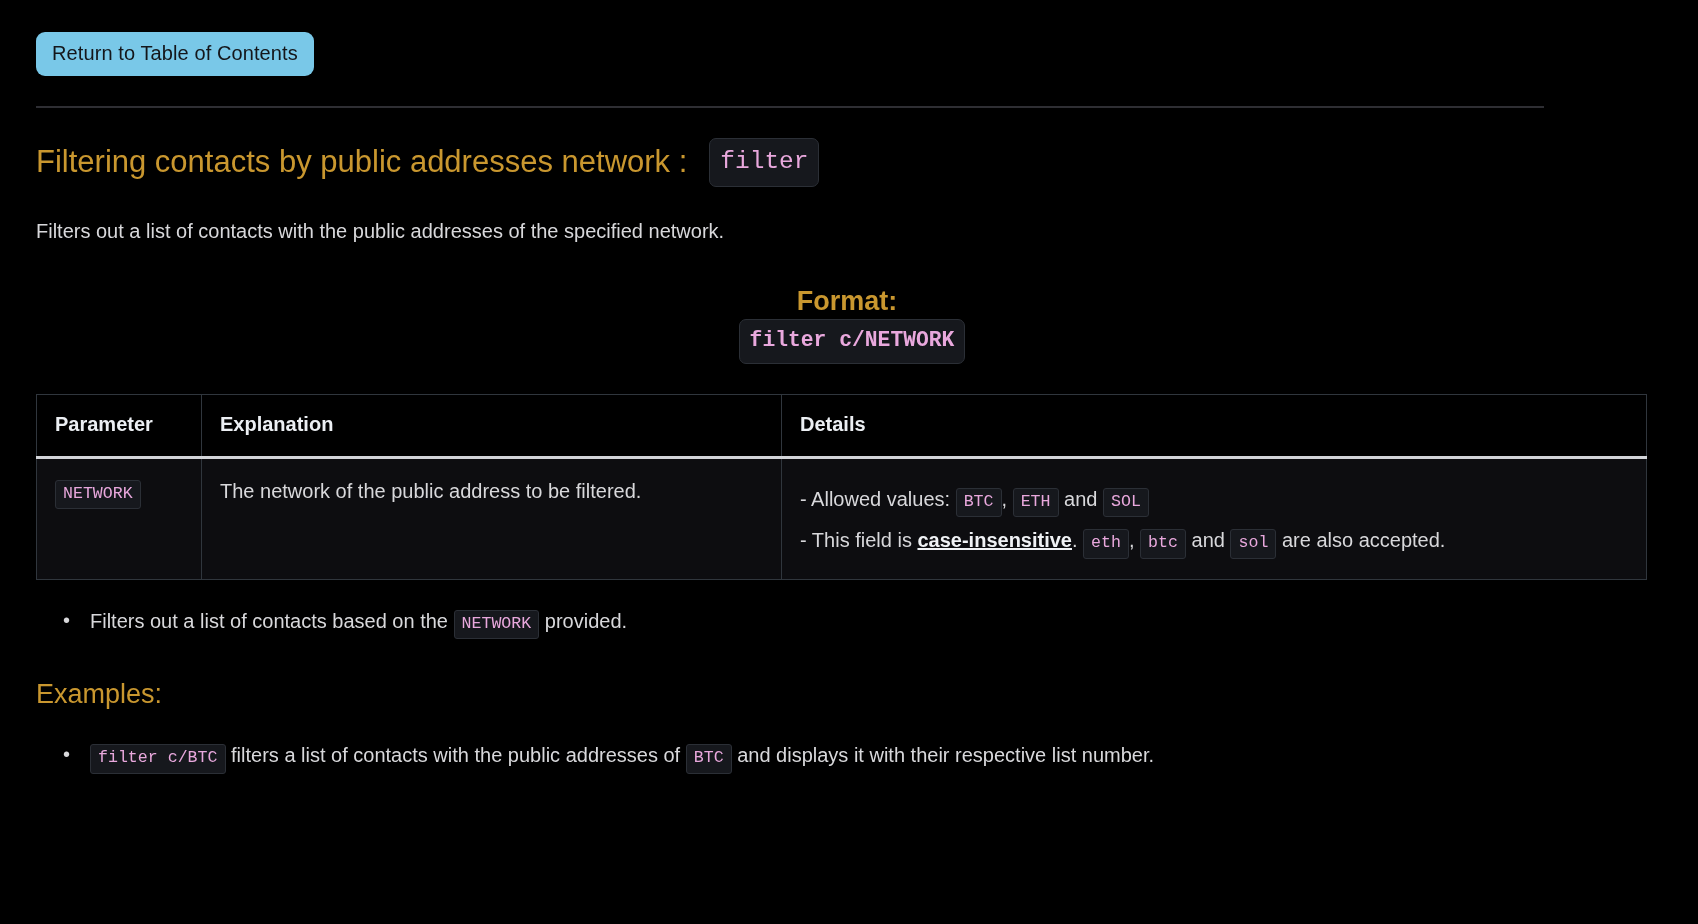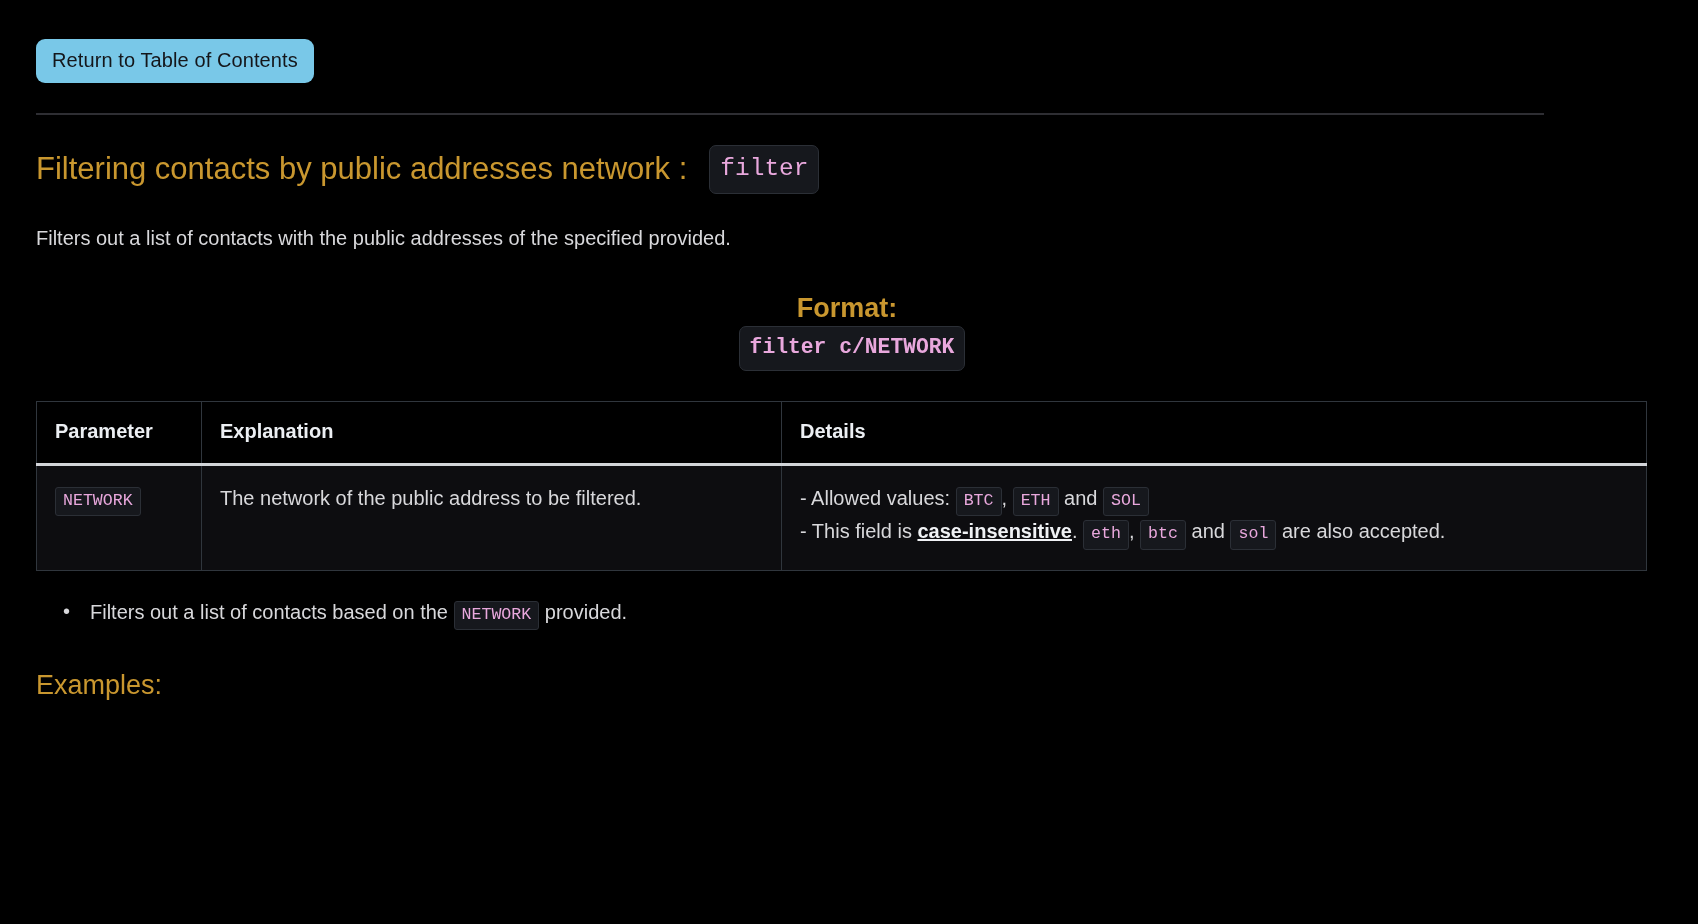--- a/index.html
+++ b/index.html
@@ -16,21 +16,21 @@
     -webkit-font-smoothing: antialiased;
   }
   .page {
     width: 1698px;
     height: 924px;
     position: relative;
     box-sizing: border-box;
     padding: 0;
   }
   .content {
-    padding: 7px 40px 0 36px;
+    padding: 0 40px 0 36px;
   }
 
   
   .toc-btn-wrap {
     padding-top: 32px;
   }
   .toc-btn {
     display: inline-block;
     background: #79c8e8;
     color: #14161a;
@@ -138,21 +138,21 @@
     background: #0d0d10;
     padding: 17px 18px 20px 18px;
     border: 1px solid #30363d;
     vertical-align: top;
     line-height: 1.52;
   }
   table.param-table col.c1 { width: 165px; }
   table.param-table col.c2 { width: 580px; }
   table.param-table col.c3 { width: 865px; }
 
-  td.details-cell .d-line { display: block; }
+  td.details-cell .d-line { display: block; margin-top: 8px; }
 
   
   ul.bullets {
     margin: 26px 0 0 0;
     padding-left: 54px;
     list-style: none;
   }
   ul.bullets li {
     font-size: 20px;
     line-height: 1.5;
@@ -183,21 +183,21 @@
       <a class="toc-btn" href="#">Return to Table of Contents</a>
     </div>
 
     <hr class="hr">
 
     <h2 class="section-title">
       <span>Filtering contacts by public addresses network :</span>
       <code class="big">filter</code>
     </h2>
 
-    <p class="intro">Filters out a list of contacts with the public addresses of the specified provided.</p>
+    <p class="intro">Filters out a list of contacts with the public addresses of the specified network.</p>
 
     <h3 class="format-heading">
       <span>Format:</span>
       <code class="big">filter c/NETWORK</code>
     </h3>
 
     <table class="param-table">
       <colgroup>
         <col class="c1">
           <col class="c2">
@@ -235,15 +235,21 @@
     </table>
 
     <ul class="bullets">
       <li><span>Filters out a list of contacts based on the</span>
         <code>NETWORK</code>
         <span>provided.</span></li>
     </ul>
 
     <h3 class="examples-heading">Examples:</h3>
 
+    <ul class="bullets examples">
+      <li><code>filter c/BTC</code>
+        <span>filters a list of contacts with the public addresses of</span>
+        <code>BTC</code>
+        <span>and displays it with their respective list number.</span></li>
+    </ul>
 
   </div>
 </div>
 
 </body></html>

